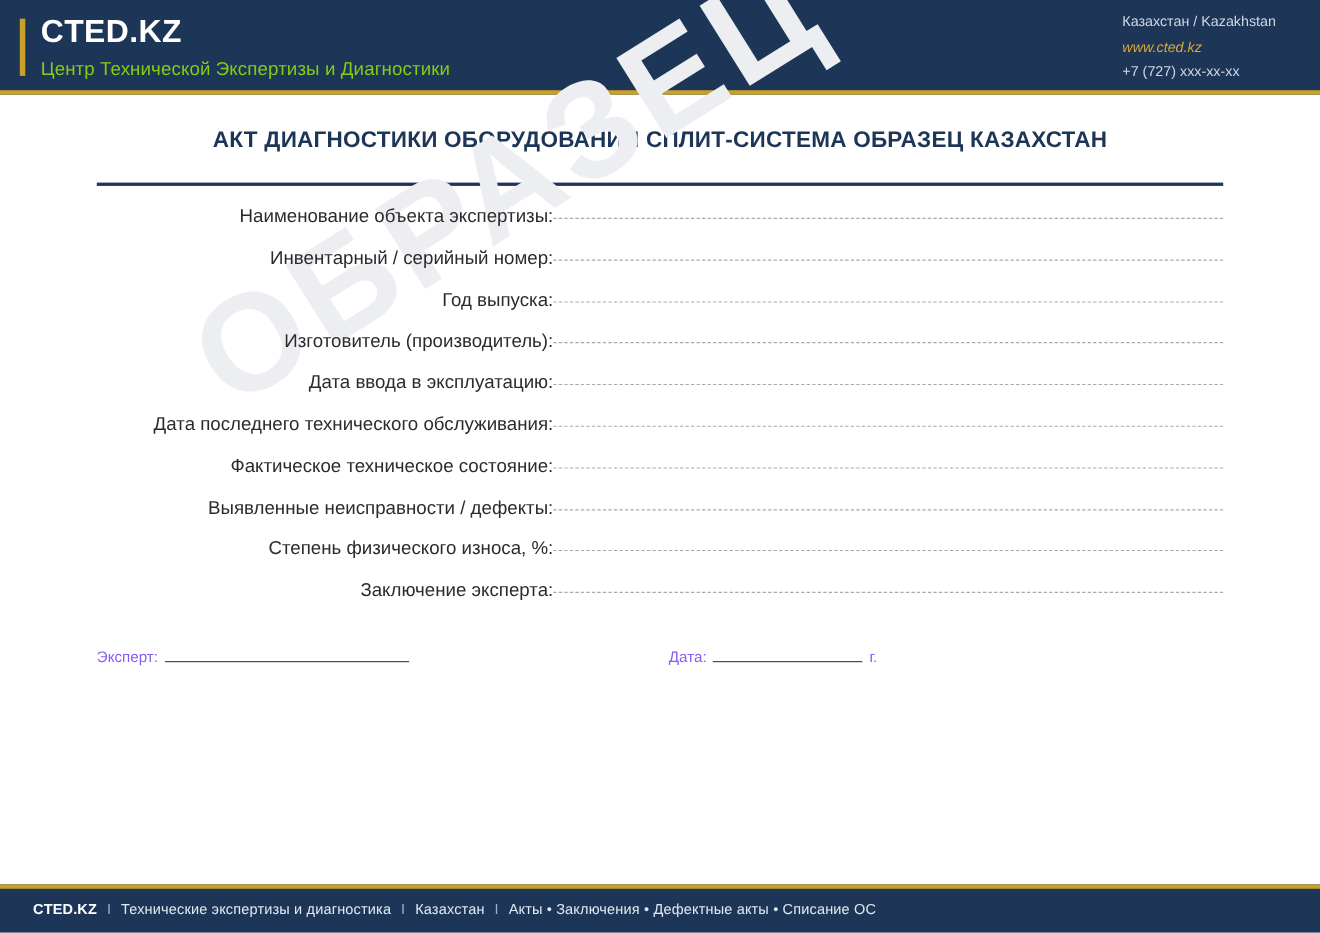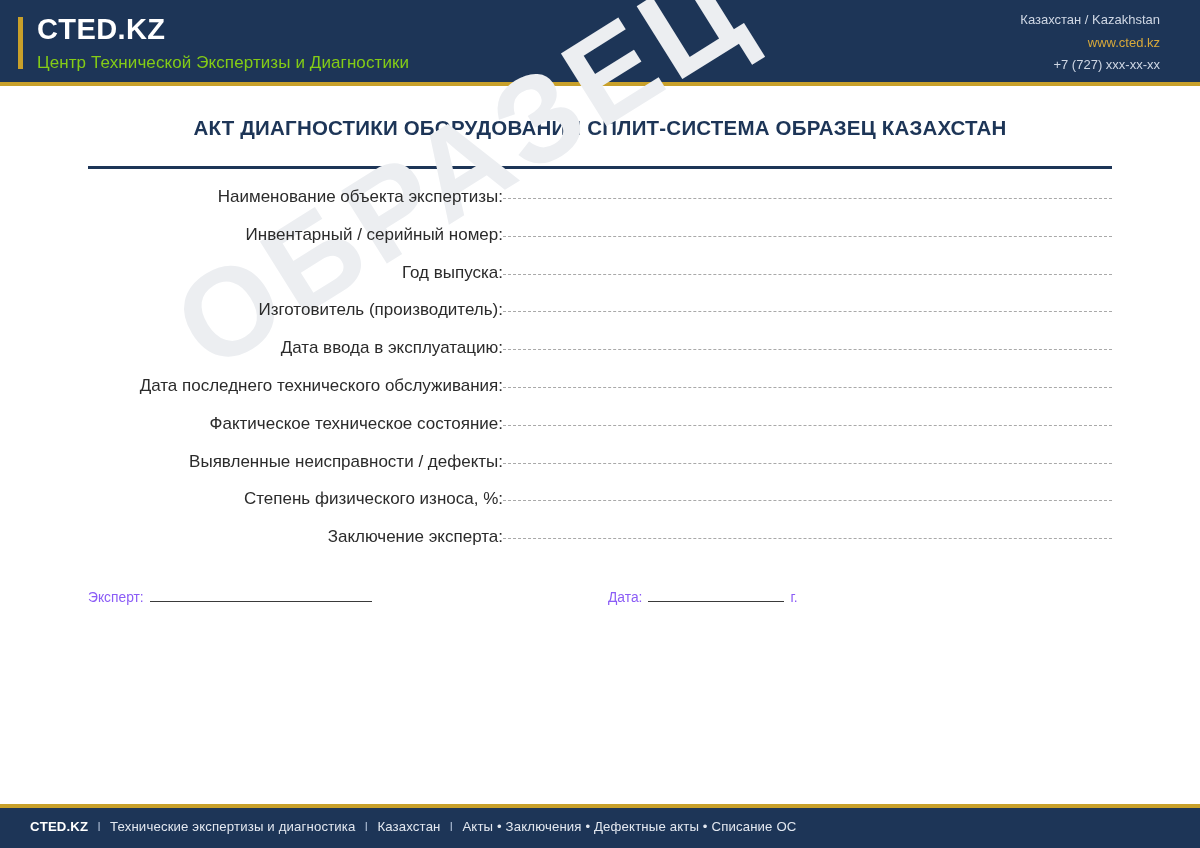--- a/index.html
+++ b/index.html
@@ -49,26 +49,25 @@
     letter-spacing: .4px;
     line-height: 1.15;
   }
   .brand-sub {
     color: #84cc16;
     font-size: 17px;
     margin-top: 6px;
     letter-spacing: .1px;
   }
   .header-contacts {
-    text-align: right;
     line-height: 1.72;
     font-size: 13px;
   }
   .hc-country { color: #cfd7e4; }
-  .hc-site { color: #d8a93a; }
+  .hc-site { color: #d8a93a; font-style: italic; }
   .hc-phone { color: #cfd7e4; }
 
   
   .sheet {
     position: relative;
     padding: 0 84px;
   }
   .doc-title {
     text-align: center;
     font-size: 20.5px;

